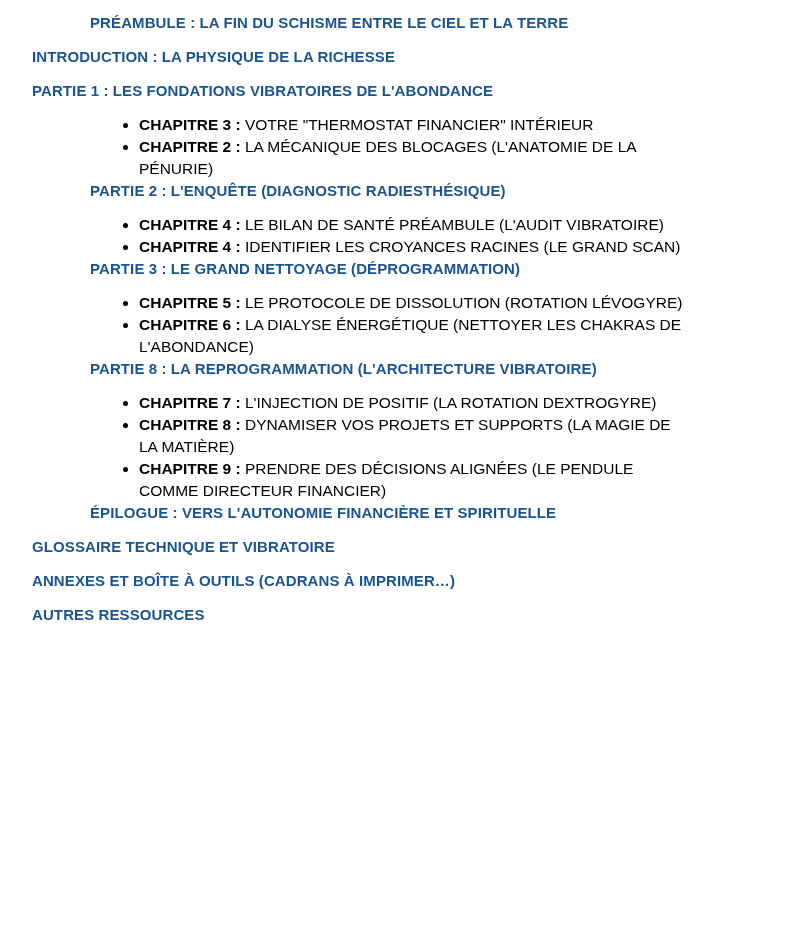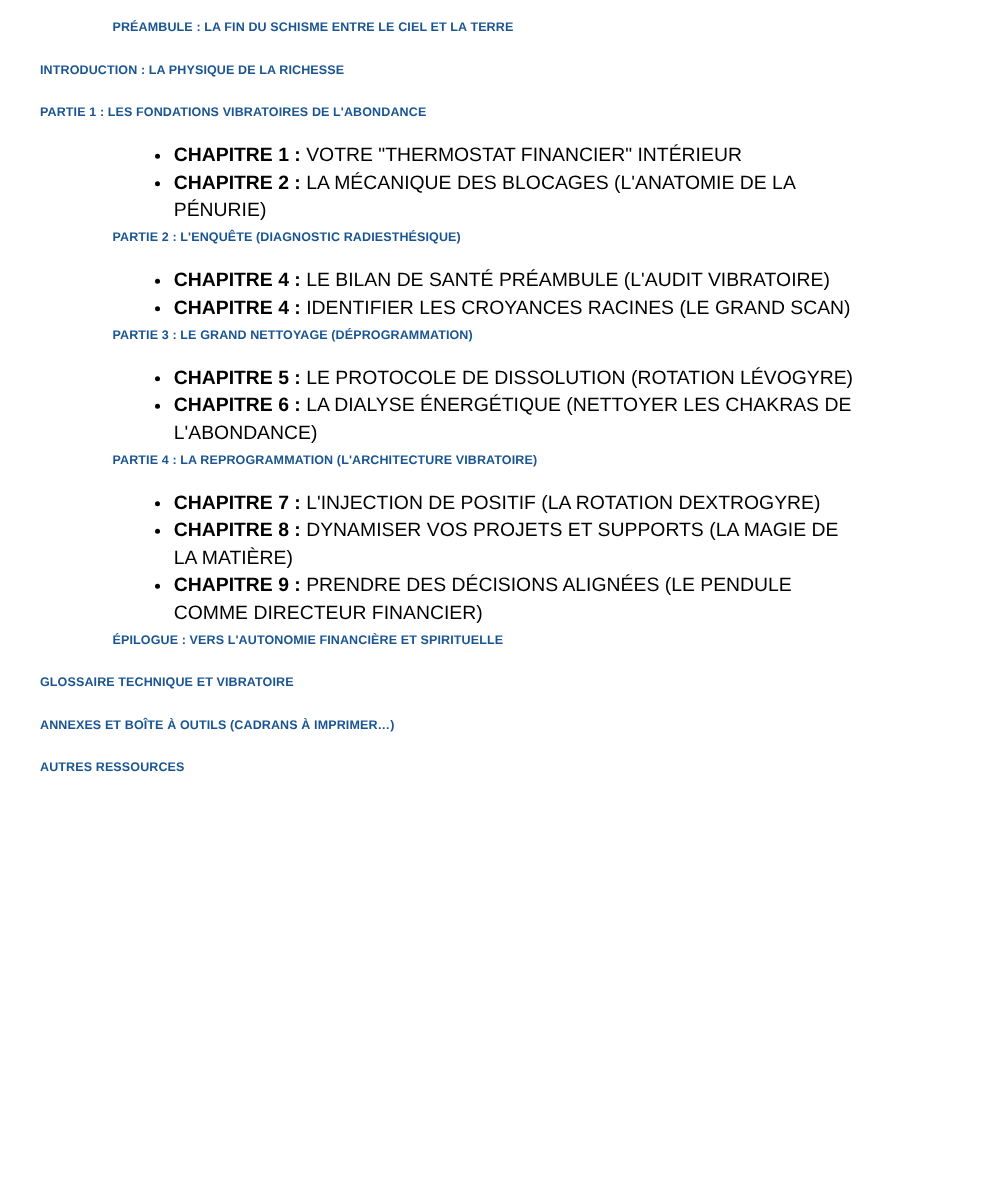--- a/index.html
+++ b/index.html
@@ -14,21 +14,21 @@
     font-family: "Liberation Sans", sans-serif;
     color: #000000;
     overflow: hidden;
   }
   .toc {
     padding: 12px 0 0 0;
   }
   .heading {
     color: #1a5592;
     font-weight: bold;
-    font-size: 10px;
+    font-size: 15px;
     line-height: 22px;
     letter-spacing: 0.1px;
     margin: 0 0 0 0;
     padding: 0 96px 0 90px;
   }
   .heading + .heading {
     margin-top: 12px;
     padding-left: 32px;
   }
   .chapter-list {
@@ -53,34 +53,34 @@
   }
 </style>
 </head>
 <body>
 
 <div class="toc" id="toc-root">
     <div class="heading">PRÉAMBULE : LA FIN DU SCHISME ENTRE LE CIEL ET LA TERRE</div>
     <div class="heading">INTRODUCTION : LA PHYSIQUE DE LA RICHESSE</div>
     <div class="heading">PARTIE 1 : LES FONDATIONS VIBRATOIRES DE L'ABONDANCE</div>
     <ul class="chapter-list">
-      <li><span class="chapter-label">CHAPITRE 1 :</span><span class="chapter-text"> VOTRE "THERMOSTAT FINANCIER" INTÉRIEUR</span></li>
+      <li><span class="chapter-label">CHAPITRE 3 :</span><span class="chapter-text"> VOTRE "THERMOSTAT FINANCIER" INTÉRIEUR</span></li>
       <li><span class="chapter-label">CHAPITRE 2 :</span><span class="chapter-text"> LA MÉCANIQUE DES BLOCAGES (L'ANATOMIE DE LA PÉNURIE)</span></li>
     </ul>
     <div class="heading">PARTIE 2 : L'ENQUÊTE (DIAGNOSTIC RADIESTHÉSIQUE)</div>
     <ul class="chapter-list">
       <li><span class="chapter-label">CHAPITRE 4 :</span><span class="chapter-text"> LE BILAN DE SANTÉ PRÉAMBULE (L'AUDIT VIBRATOIRE)</span></li>
       <li><span class="chapter-label">CHAPITRE 4 :</span><span class="chapter-text"> IDENTIFIER LES CROYANCES RACINES (LE GRAND SCAN)</span></li>
     </ul>
     <div class="heading">PARTIE 3 : LE GRAND NETTOYAGE (DÉPROGRAMMATION)</div>
     <ul class="chapter-list">
       <li><span class="chapter-label">CHAPITRE 5 :</span><span class="chapter-text"> LE PROTOCOLE DE DISSOLUTION (ROTATION LÉVOGYRE)</span></li>
       <li><span class="chapter-label">CHAPITRE 6 :</span><span class="chapter-text"> LA DIALYSE ÉNERGÉTIQUE (NETTOYER LES CHAKRAS DE L'ABONDANCE)</span></li>
     </ul>
-    <div class="heading">PARTIE 4 : LA REPROGRAMMATION (L'ARCHITECTURE VIBRATOIRE)</div>
+    <div class="heading">PARTIE 8 : LA REPROGRAMMATION (L'ARCHITECTURE VIBRATOIRE)</div>
     <ul class="chapter-list">
       <li><span class="chapter-label">CHAPITRE 7 :</span><span class="chapter-text"> L'INJECTION DE POSITIF (LA ROTATION DEXTROGYRE)</span></li>
       <li><span class="chapter-label">CHAPITRE 8 :</span><span class="chapter-text"> DYNAMISER VOS PROJETS ET SUPPORTS (LA MAGIE DE LA MATIÈRE)</span></li>
       <li><span class="chapter-label">CHAPITRE 9 :</span><span class="chapter-text"> PRENDRE DES DÉCISIONS ALIGNÉES (LE PENDULE COMME DIRECTEUR FINANCIER)</span></li>
     </ul>
     <div class="heading">ÉPILOGUE : VERS L'AUTONOMIE FINANCIÈRE ET SPIRITUELLE</div>
     <div class="heading">GLOSSAIRE TECHNIQUE ET VIBRATOIRE</div>
     <div class="heading">ANNEXES ET BOÎTE À OUTILS (CADRANS À IMPRIMER…)</div>
     <div class="heading">AUTRES RESSOURCES</div>
   </div>

